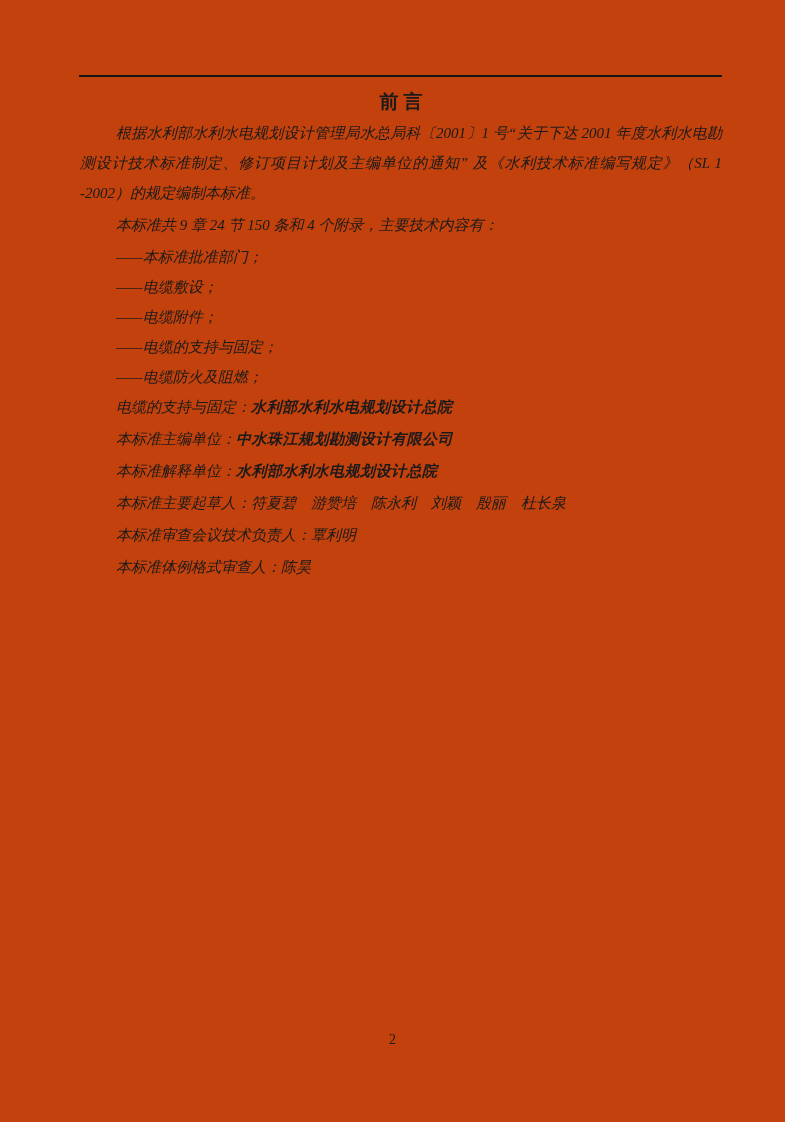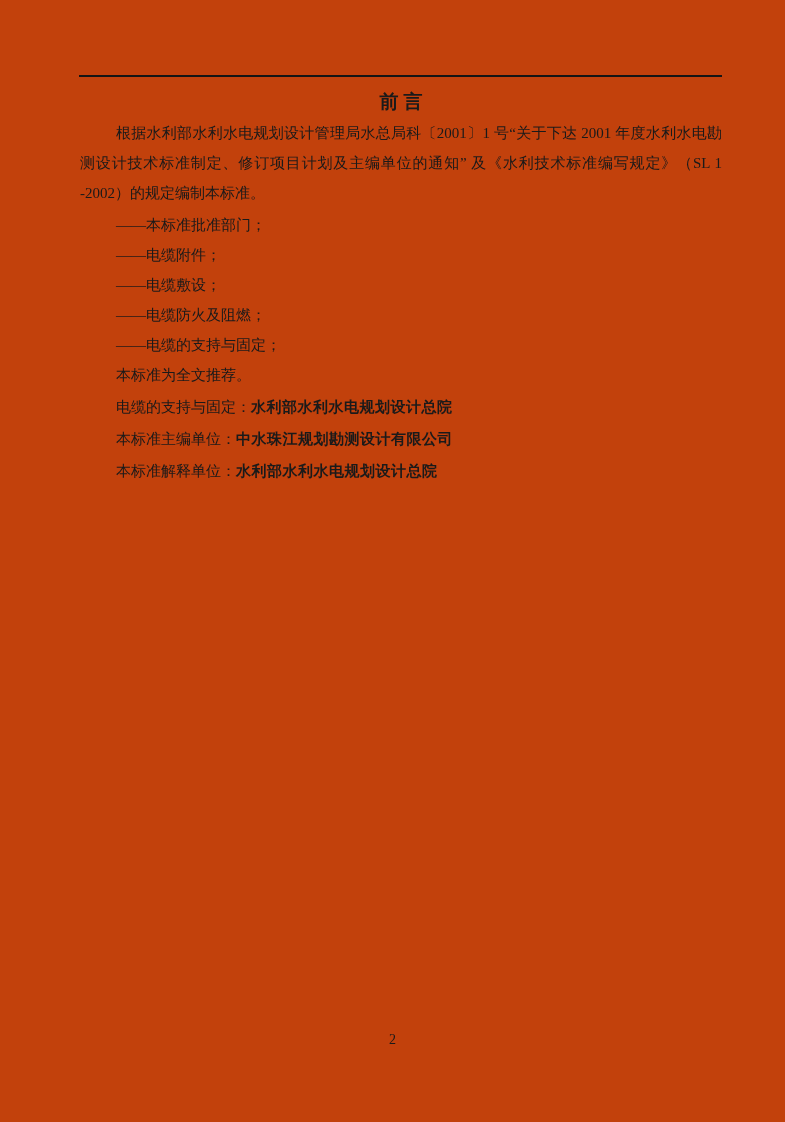--- a/index.html
+++ b/index.html
@@ -34,20 +34,21 @@
     font-weight: bold;
     letter-spacing: 5px;
     text-indent: 5px; 
     font-family: "DejaVu Sans", "Liberation Sans", sans-serif;
   }
   p {
     margin: 0 0 2px 0;
     font-size: 15px;
     line-height: 30px;
     text-align: justify;
+    font-style: italic;
   }
   p.indent { text-indent: 36px; }
   .toc-list p { margin-bottom: 0; }
   .credit-value {
     font-weight: bold;
     font-family: "DejaVu Sans", "Liberation Sans", sans-serif;
     letter-spacing: 0.5px;
   }
   .page-number {
     position: absolute;
@@ -64,35 +65,40 @@
 <div class="page">
 
   <div class="top-rule"></div>
 
   <div class="content">
 
     <h1 class="doc-title">前言</h1>
 
     <p class="indent">根据水利部水利水电规划设计管理局水总局科〔2001〕1 号“关于下达 2001 年度水利水电勘测设计技术标准制定、修订项目计划及主编单位的通知” 及《水利技术标准编写规定》（SL 1 -2002）的规定编制本标准。</p>
 
+    <p class="indent">本标准共 9 章 24 节 150 条和 4 个附录，主要技术内容有：</p>
 
     <div class="toc-list">
       <p class="indent">——本标准批准部门；</p>
+      <p class="indent">——电缆敷设；</p>
       <p class="indent">——电缆附件；</p>
-      <p class="indent">——电缆敷设；</p>
+      <p class="indent">——电缆的支持与固定；</p>
       <p class="indent">——电缆防火及阻燃；</p>
-      <p class="indent">——电缆的支持与固定；</p>
     </div>
 
-    <p class="indent">本标准为全文推荐。</p>
 
     <div>
       <p class="indent"><span>电缆的支持与固定：</span><span class="credit-value">水利部水利水电规划设计总院</span></p>
       <p class="indent"><span>本标准主编单位：</span><span class="credit-value">中水珠江规划勘测设计有限公司</span></p>
       <p class="indent"><span>本标准解释单位：</span><span class="credit-value">水利部水利水电规划设计总院</span></p>
     </div>
 
+    <div>
+      <p class="indent"><span>本标准主要起草人：</span><span>符夏碧　游赞培　陈永利　刘颖　殷丽　杜长泉</span></p>
+      <p class="indent"><span>本标准审查会议技术负责人：</span><span>覃利明</span></p>
+      <p class="indent"><span>本标准体例格式审查人：</span><span>陈昊</span></p>
+    </div>
 
   </div>
 
   <div class="page-number">2</div>
 
 </div>
 
 </body></html>

